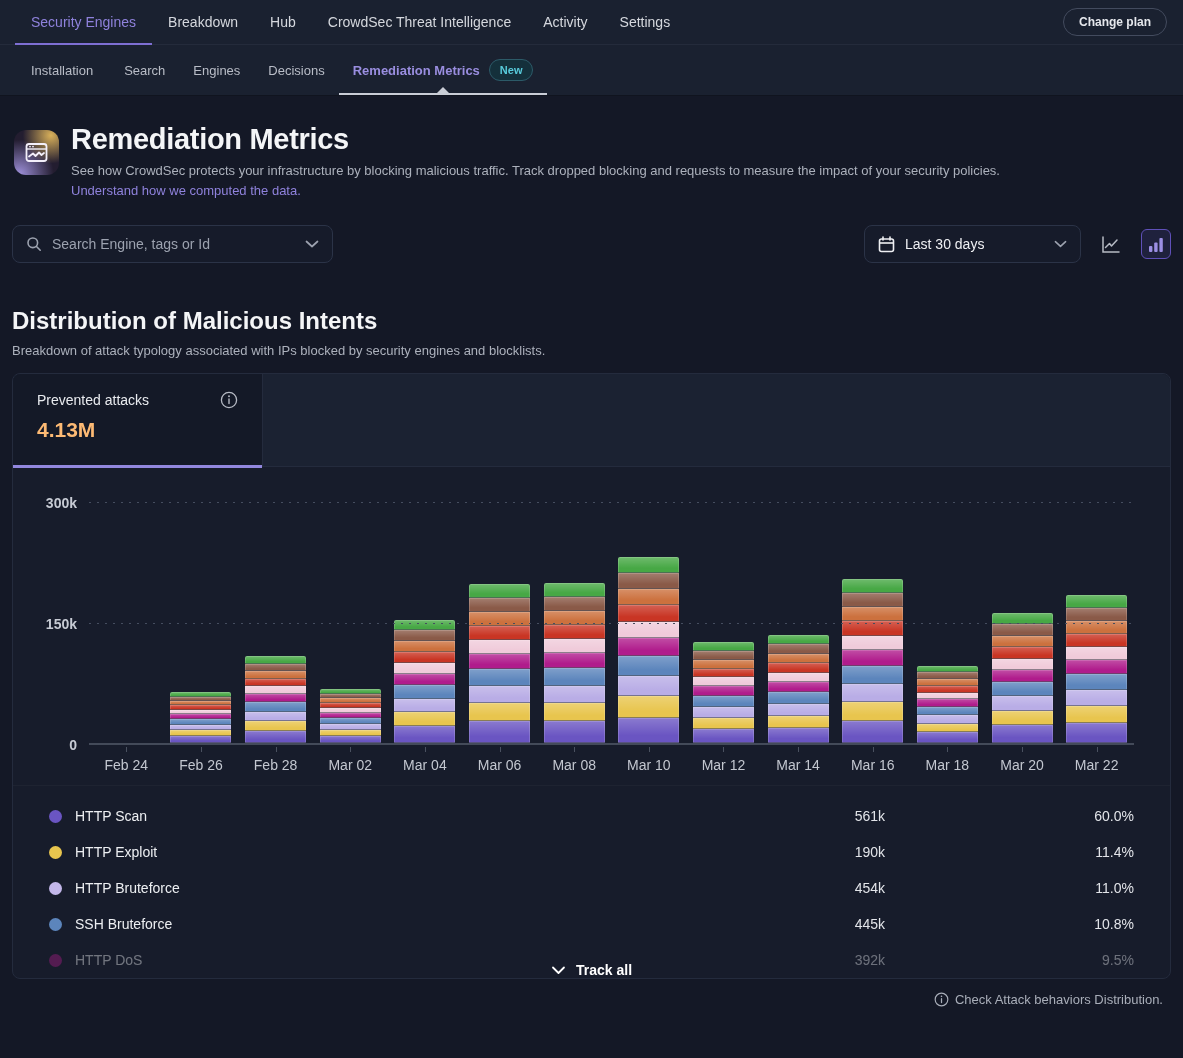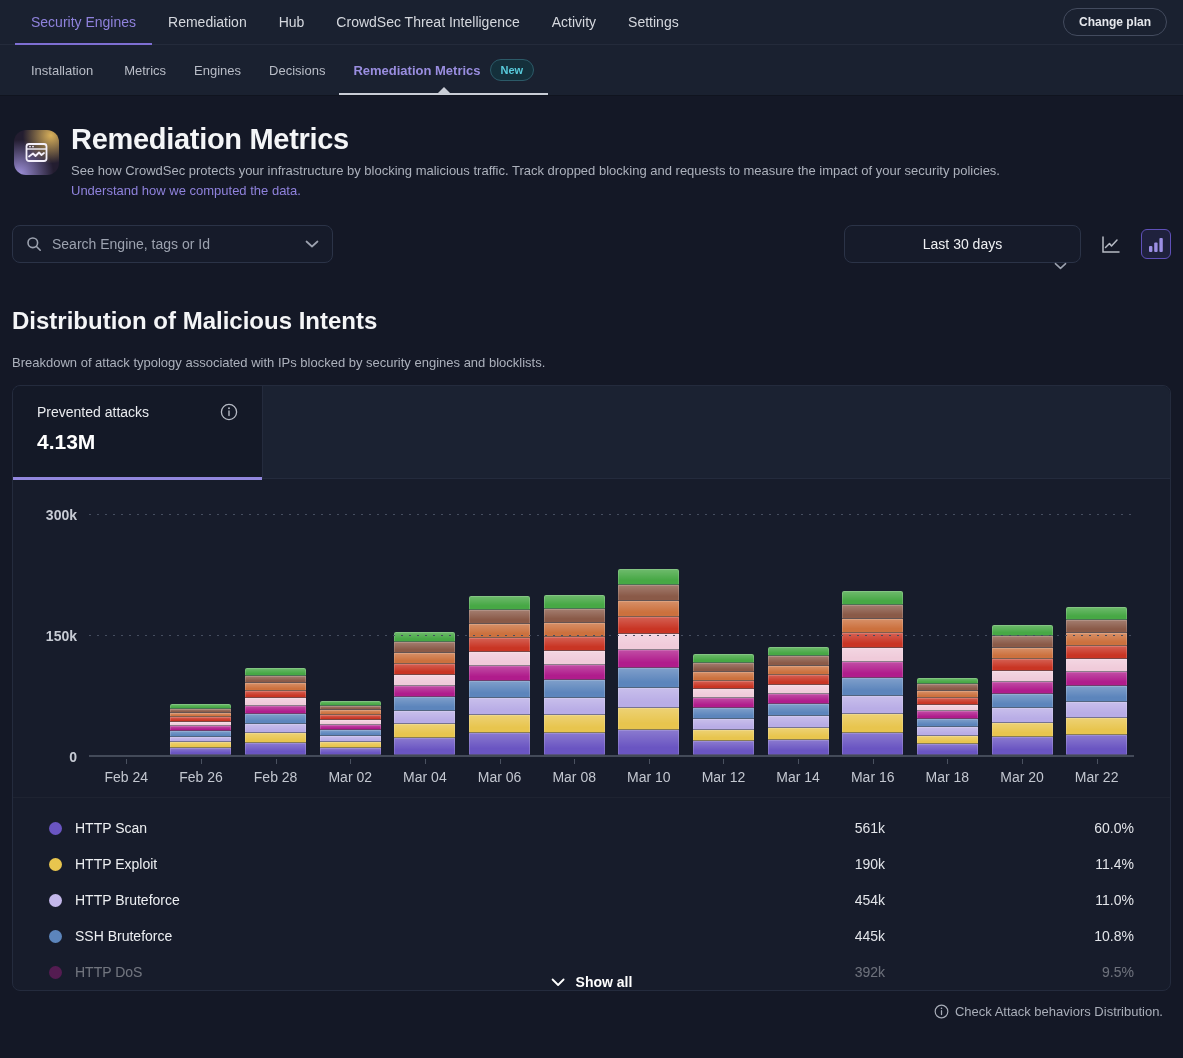--- a/index.html
+++ b/index.html
@@ -47,41 +47,41 @@
     display:flex; align-items:center; justify-content:center; }
   .page-title { font-size:29px; font-weight:700; letter-spacing:-0.3px; margin:0; color:#F4F5F7; }
   .page-sub { font-size:13px; color:#ACB1BC; margin-top:7px; }
   .page-link { font-size:13px; color:#8F82DC; margin-top:5px; cursor:pointer; width:max-content; }
   
   .controls { margin:27px 12px 0; display:flex; justify-content:space-between; align-items:center; }
   .select-box { height:38px; border:1px solid #2B3347; border-radius:8px; background:#161B2A;
     display:flex; align-items:center; padding:0 13px; gap:10px; font-size:14px; cursor:pointer; }
   .search-box { width:321px; color:#9CA2AF; }
   .right-controls { display:flex; align-items:center; gap:15px; }
-  .date-box { width:237px; color:#EFF0F3;flex-direction:column; }
+  .date-box { width:217px; color:#EFF0F3; }
   .chev { margin-left:auto; flex:none; display:flex; }
   .icon-btn { width:30px; height:30px; display:flex; align-items:center; justify-content:center;
     cursor:pointer; border-radius:6px; }
   .icon-btn.active { border:1px solid #5F50B8; background:rgba(95,80,184,0.16); }
   
   .section-head { margin:44px 12px 0; }
   .section-title { font-size:24px; font-weight:700; margin:0; color:#F4F5F7; }
-  .section-sub { font-size:13px; color:#ACB1BC; margin-top:20px; }
+  .section-sub { font-size:13px; color:#ACB1BC; margin-top:8px; }
   
   .card { margin:15px 12px 0; height:606px; border:1px solid #242B3D; border-radius:8px;
     background:#171C2B; position:relative; }
   .card-header { height:93px; background:#1B2232; border-bottom:1px solid #242B3D;
     border-radius:8px 8px 0 0; position:relative; }
   .metric-tab { position:absolute; left:0; top:0; width:250px; height:93px; background:#141927;
     border-right:1px solid #242B3D; border-top-left-radius:8px; padding:17px 24px 0; cursor:pointer; }
   .metric-tab::after { content:""; position:absolute; left:0; right:0; bottom:-1px; height:3px;
     background:#9287DE; }
   .metric-tab-top { display:flex; align-items:center; justify-content:space-between;
     font-size:14px; color:#E9EBEF; }
-  .metric-value { font-size:21px; font-weight:700; margin-top:9px; color:#ffffff; }
+  .metric-value { font-size:21px; font-weight:700; margin-top:9px; color:#fdba74; }
   
   .chart-area { position:relative; height:318px; margin-top:0; }
   .plot { position:absolute; left:0; right:0; top:0; height:278px; }
   .gridline { position:absolute; left:76px; right:36px; height:1px;
     background-image:repeating-linear-gradient(90deg,#454D5F 0 2px,transparent 2px 8px); }
   .baseline { position:absolute; left:76px; right:36px; bottom:0; height:2px; background:#434A59; }
   .ylabel { position:absolute; left:0; width:64px; text-align:right; font-size:14px; color:#C7CBD4;font-weight:bold; }
   .bars { position:absolute; left:76px; right:36px; bottom:2px; top:0; display:flex; }
   .bar-slot { flex:1; display:flex; align-items:flex-end; justify-content:center; }
   .bar { width:61px; display:flex; flex-direction:column-reverse; }
@@ -107,36 +107,36 @@
   .footer { margin:13px 20px 0; display:flex; justify-content:flex-end; align-items:center;
     gap:6px; font-size:13px; color:#A9AEB9; }
   svg { display:block; }
 </style>
 </head>
 <body>
 
 <div class="topnav">
   <div class="topnav-tabs">
       <div class="nav-tab active">Security Engines</div>
-      <div class="nav-tab">Remediation</div>
+      <div class="nav-tab">Breakdown</div>
       <div class="nav-tab">Hub</div>
       <div class="nav-tab">CrowdSec Threat Intelligence</div>
       <div class="nav-tab">Activity</div>
       <div class="nav-tab">Settings</div>
     </div>
   <button class="change-plan">Change plan</button>
 </div>
 
 <div class="subnav">
   <div class="subnav-items">
       <div class="subnav-item">
         <span>Installation</span>
       </div>
       <div class="subnav-item">
-        <span>Metrics</span>
+        <span>Search</span>
       </div>
       <div class="subnav-item">
         <span>Engines</span>
       </div>
       <div class="subnav-item">
         <span>Decisions</span>
       </div>
       <div class="subnav-item active">
         <span>Remediation Metrics</span>
         <span class="new-badge">New</span>
@@ -470,21 +470,21 @@
           <span class="legend-dot" style="background: rgb(168, 28, 134);"></span>
           <span class="l-name">HTTP DoS</span>
           <span class="l-value">392k</span>
           <span class="l-pct">9.5%</span>
         </div>
       </div>
     <div class="show-all">
       <svg width="14" height="9" viewBox="0 0 14 9">
         <polyline points="1.5,1.5 7,7 12.5,1.5" fill="none" stroke="#FFFFFF" stroke-width="1.8" stroke-linecap="round" stroke-linejoin="round"></polyline>
       </svg>
-      <span>Show all</span>
+      <span>Track all</span>
     </div>
   </div>
 </div>
 
 <div class="footer">
   <svg width="15" height="15" viewBox="0 0 18 18">
     <circle cx="9" cy="9" r="7.6" fill="none" stroke="#A9AEB9" stroke-width="1.4"></circle>
     <line x1="9" y1="8" x2="9" y2="12.6" stroke="#A9AEB9" stroke-width="1.5" stroke-linecap="round"></line>
     <circle cx="9" cy="5.2" r="1" fill="#A9AEB9"></circle>
   </svg>

